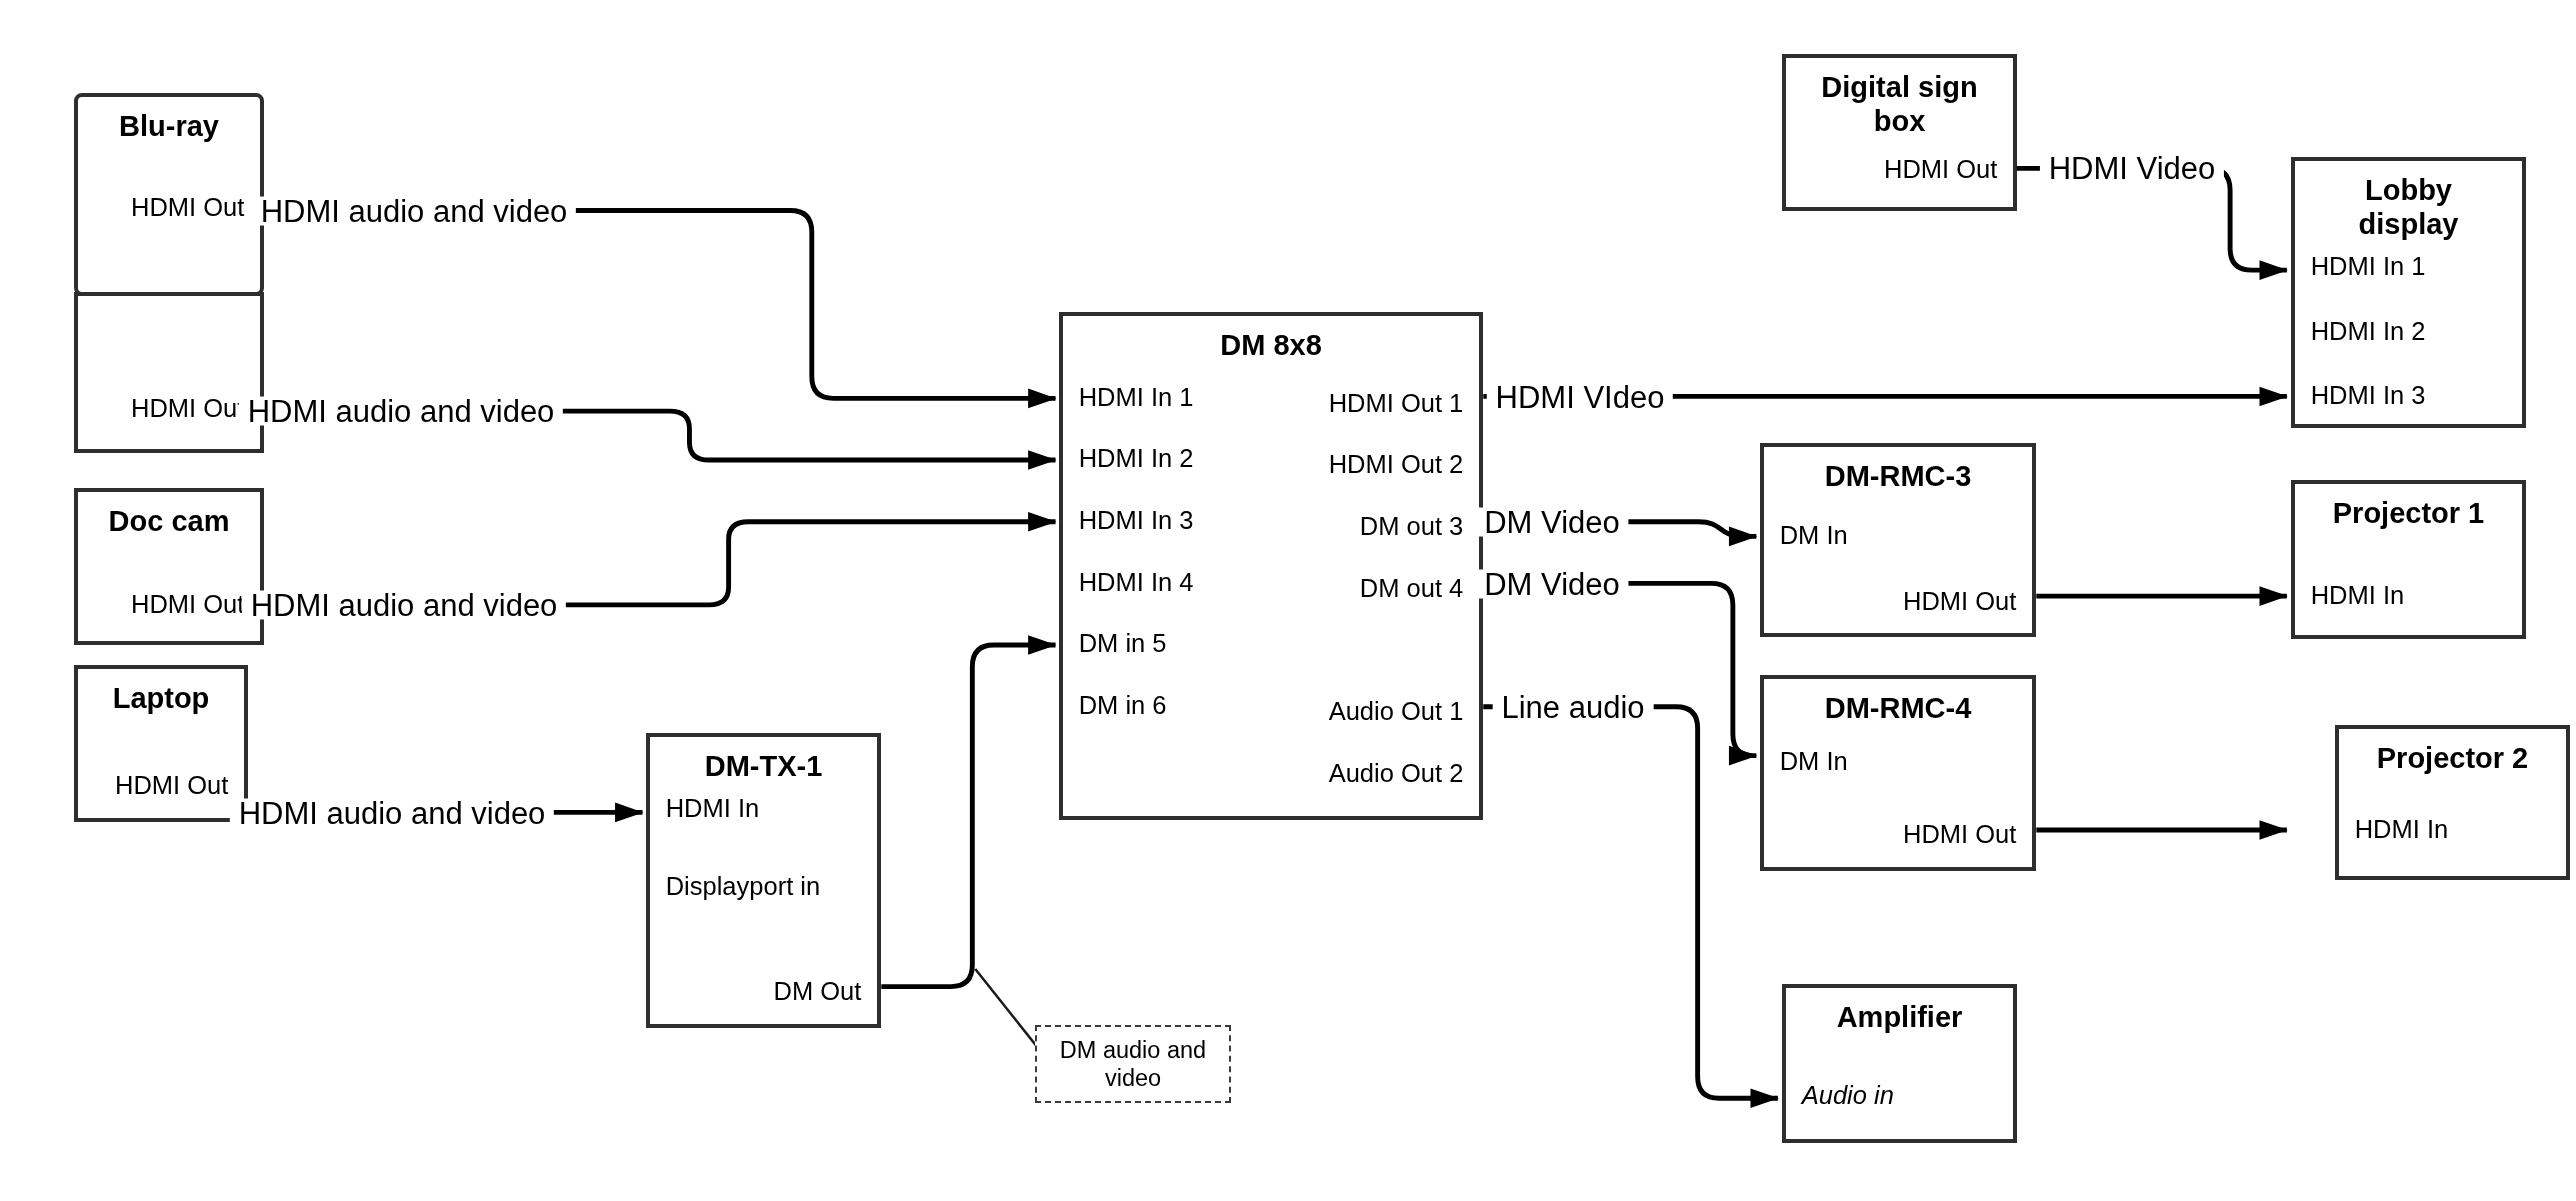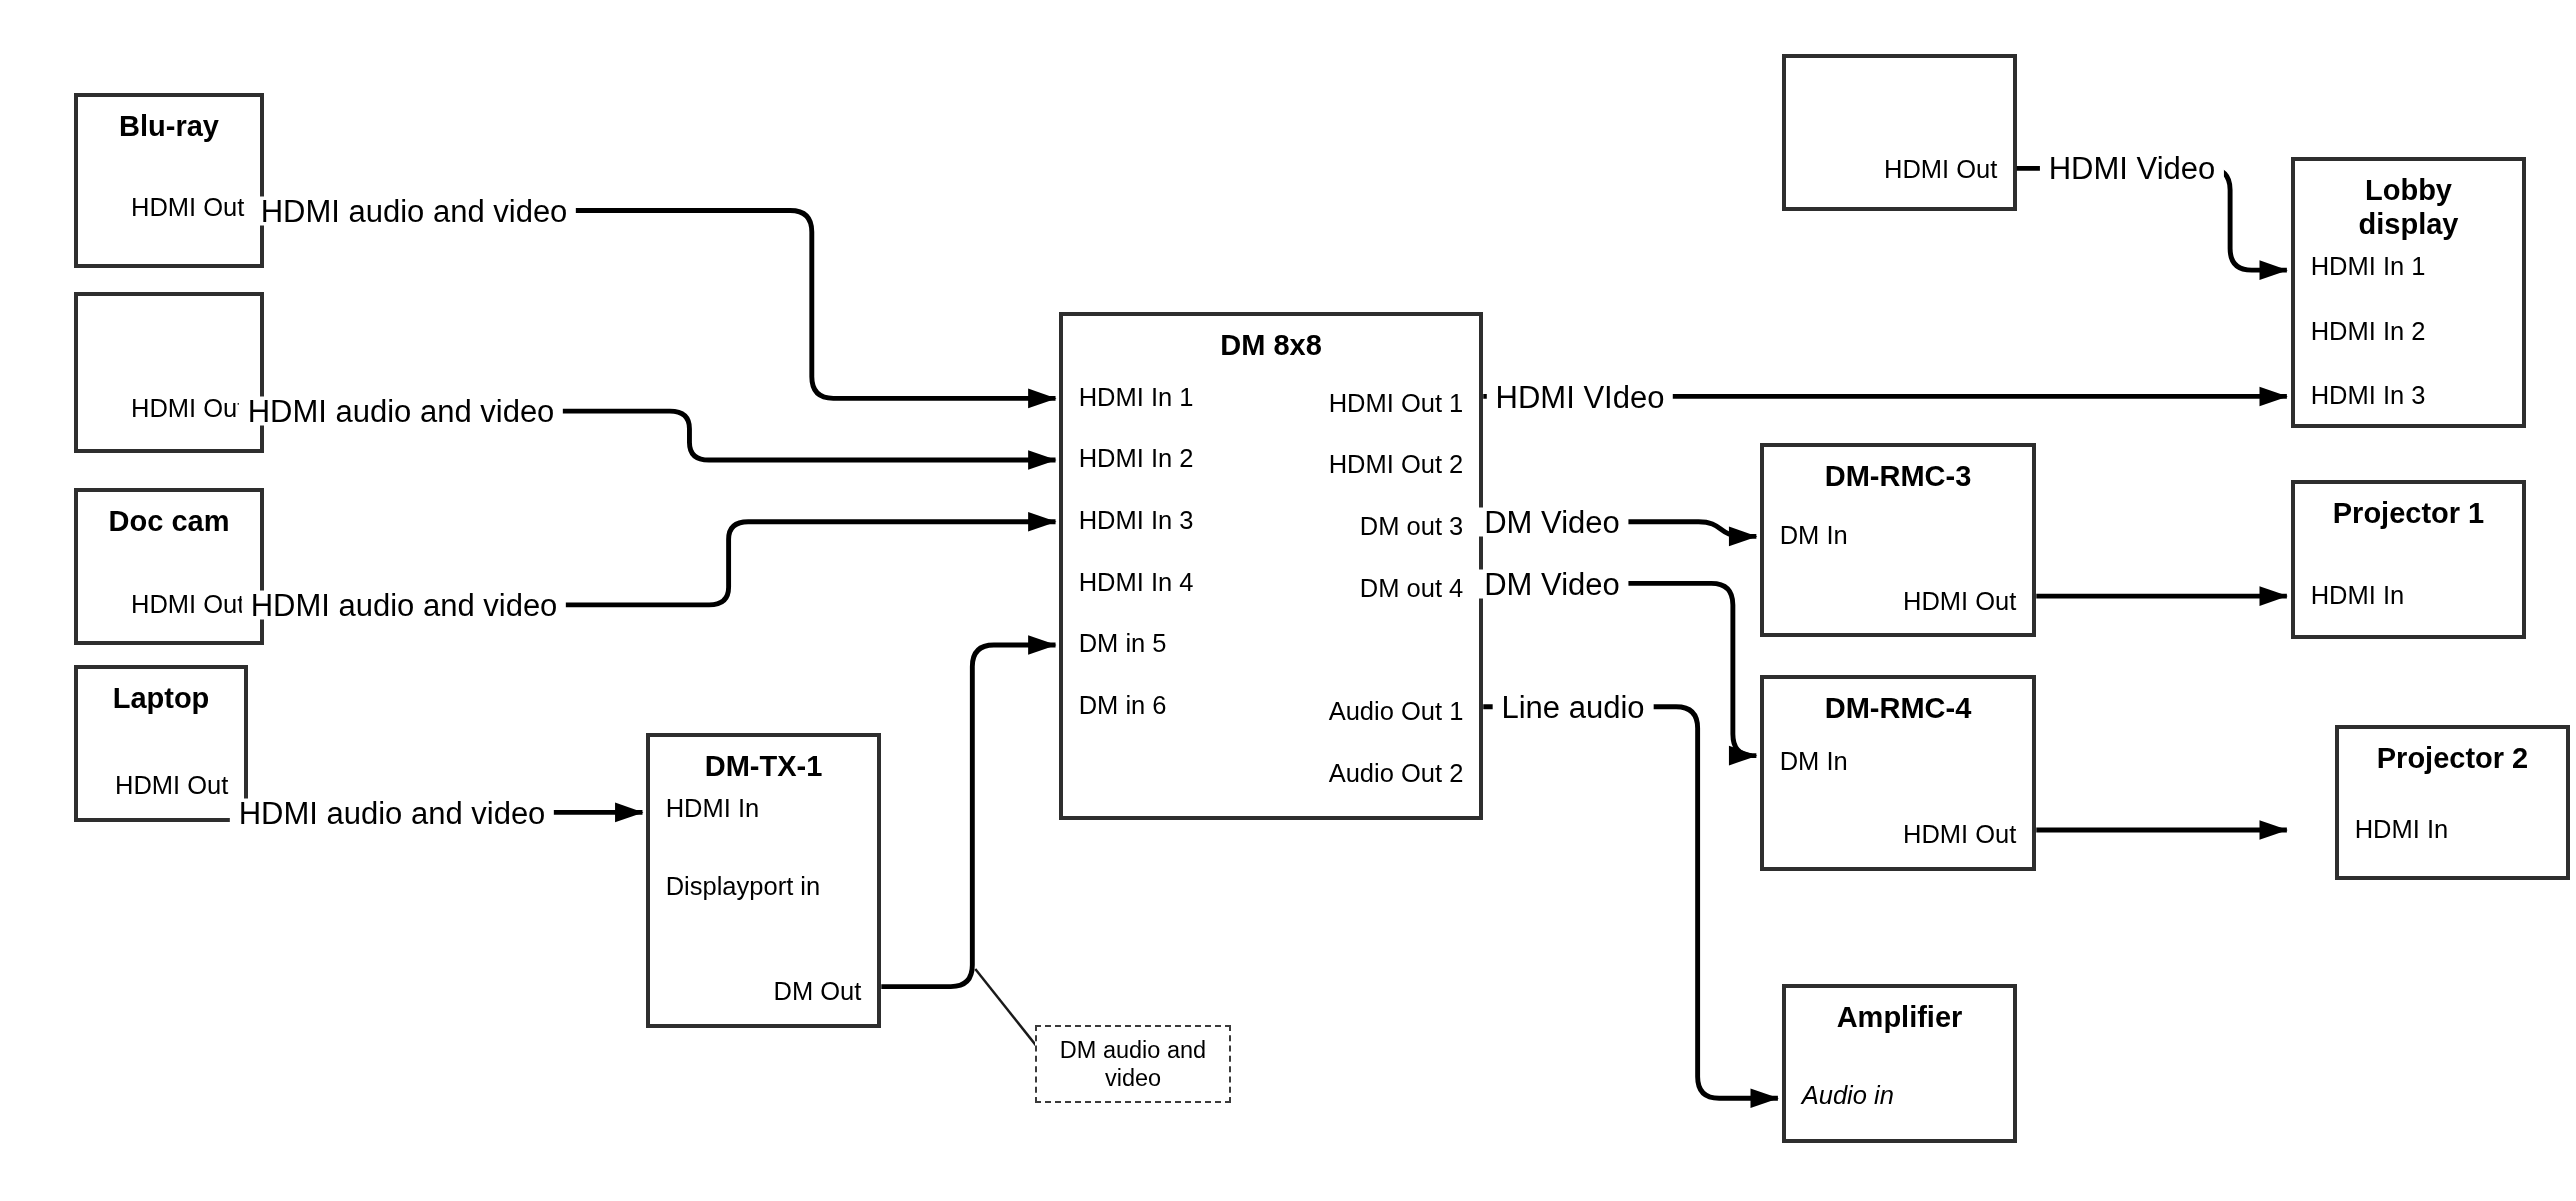--- a/index.html
+++ b/index.html
@@ -53,21 +53,21 @@
     <path class="cable" d="M1515,405 H2336" marker-end="url(#arrow)"></path>
     <path class="cable" d="M1515,533 H1735 C1760,533 1755,548 1780,548 H1794" marker-end="url(#arrow)"></path>
     <path class="cable" d="M1515,596 H1748 Q1770,596 1770,618 V750 Q1770,772 1790,772 H1794" marker-end="url(#arrow)"></path>
     <path class="cable" d="M1515,722 H1712 Q1734,722 1734,744 V1100 Q1734,1122 1756,1122 H1816" marker-end="url(#arrow)"></path>
     <path class="cable" d="M2060,172 H2256 Q2278,172 2278,194 V254 Q2278,276 2300,276 H2336" marker-end="url(#arrow)"></path>
     <path class="cable" d="M2080,609 H2336" marker-end="url(#arrow)"></path>
     <path class="cable" d="M2080,848 H2336" marker-end="url(#arrow)"></path>
     <path class="leader" d="M996,990 L1058,1068"></path>
   </svg>
 
-  <div class="box" style="left:74px;top:93px;width:190px;height:175px;">
+  <div class="box" style="left:74px;top:93px;width:190px;height:203px;border-radius:8px;">
     <div class="title">Blu-ray</div>
     <span class="port r" style="top:90px;">HDMI Out</span>
   </div>
 
   <div class="box" style="left:74px;top:292px;width:190px;height:161px;">
     <span class="port r" style="top:92px;">HDMI Out</span>
   </div>
 
   <div class="box" style="left:74px;top:488px;width:190px;height:157px;">
     <div class="title">Doc cam</div>
@@ -96,20 +96,24 @@
     <span class="port l" style="top:375px;">DM in 6</span>
     <span class="port r" style="top:67px;">HDMI Out 1</span>
     <span class="port r" style="top:128px;">HDMI Out 2</span>
     <span class="port r" style="top:190px;">DM out 3</span>
     <span class="port r" style="top:252px;">DM out 4</span>
     <span class="port r" style="top:375px;">Audio Out 1</span>
     <span class="port r" style="top:437px;">Audio Out 2</span>
   </div>
 
   <div class="box" style="left:1782px;top:54px;width:235px;height:157px;">
+    <div class="title">
+      <div>Digital sign</div>
+      <div>box</div>
+    </div>
     <span class="port r" style="top:91px;">HDMI Out</span>
   </div>
 
   <div class="box" style="left:2291px;top:157px;width:235px;height:271px;">
     <div class="title">
       <div>Lobby</div>
       <div>display</div>
     </div>
     <span class="port l" style="top:91px;">HDMI In 1</span>
     <span class="port l" style="top:156px;">HDMI In 2</span>

